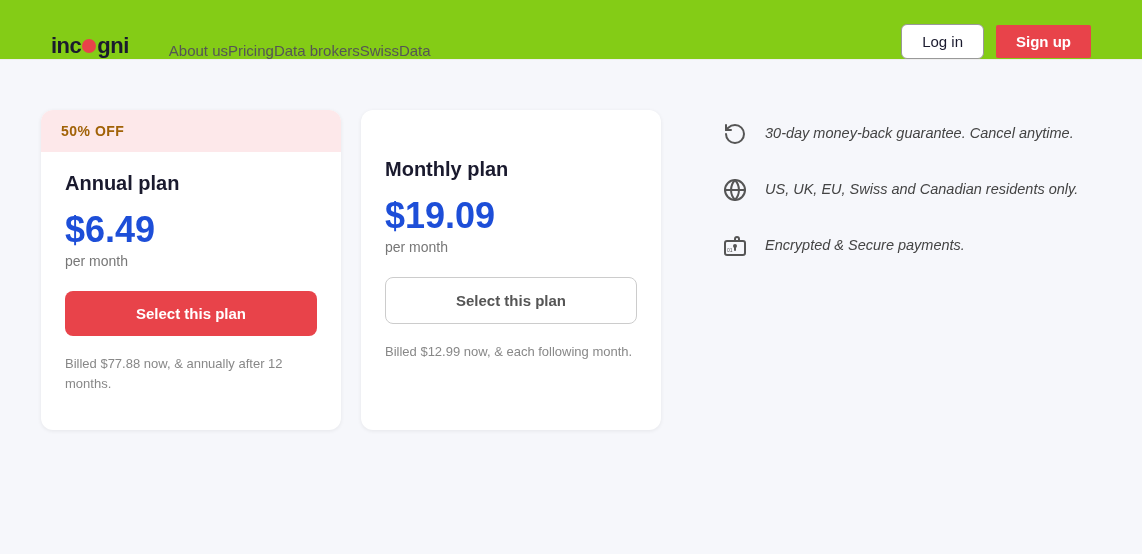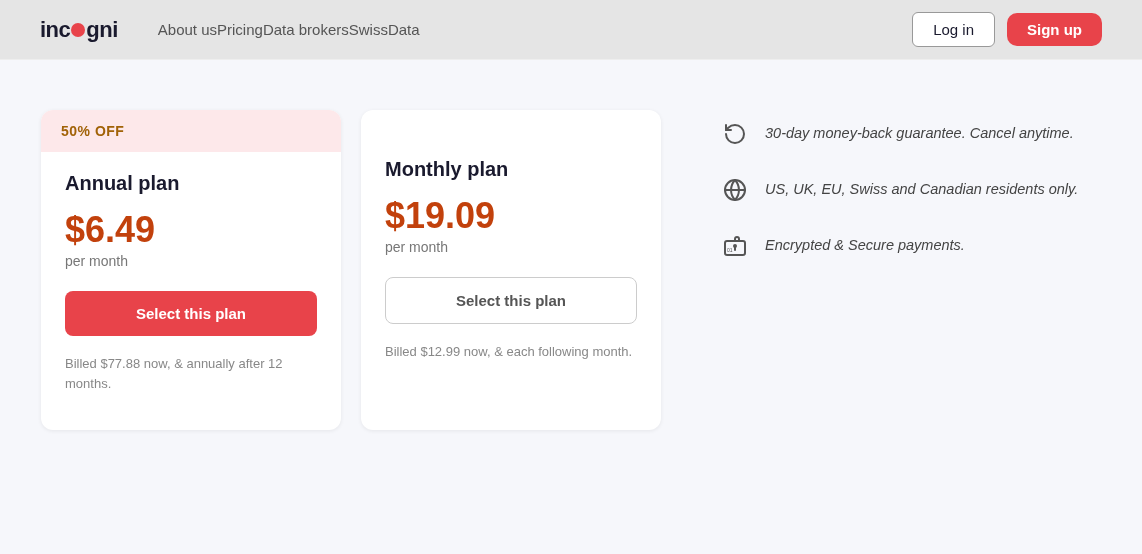--- a/index.html
+++ b/index.html
@@ -1,25 +1,25 @@
 <!DOCTYPE html>
 <html><head>
   <meta charset="utf-8">
   <style>
     * { box-sizing: border-box; margin: 0; padding: 0; }
     body { font-family: -apple-system, BlinkMacSystemFont, 'Segoe UI', sans-serif; background: #fff; color: #1a1a2e; }
 
     
     .navbar {
       display: flex;
-      align-items: center;
-      padding: 0 40px;
+      align-items: flex-end;
+      padding: 0 51px;
       height: 60px;
       border-bottom: 1px solid #eee;
-      background: #e5e5e5;
+      background: #84cc16;
     }
     .logo {
       display: flex;
       align-items: center;
       margin-right: 40px;
     }
     .logo-text {
       font-size: 22px;
       font-weight: 700;
       color: #1a1a2e;
@@ -60,21 +60,21 @@
       font-size: 15px;
       font-weight: 500;
       cursor: pointer;
       margin-left: 48px;
     }
     .btn-signup {
       padding: 8px 20px;
       border: none;
       background: #e8434a;
       color: #fff;
-      border-radius: 10px;
+      border-radius: 2px;
       font-size: 15px;
       font-weight: 600;
       cursor: pointer;
     }
 
     
     .main {
       background: #f6f7fb;
       padding: 50px 40px 60px;
       min-height: calc(554px - 60px);
@@ -120,21 +120,21 @@
     }
     .plan-name {
       font-size: 20px;
       font-weight: 700;
       color: #1a1a2e;
       margin-bottom: 14px;
     }
     .plan-price {
       font-size: 36px;
       font-weight: 800;
-      color: #c2410c;
+      color: #1d4ed8;
       margin-bottom: 2px;
     }
     .plan-period {
       font-size: 14px;
       color: #777;
       margin-bottom: 22px;
     }
     .btn-select-primary {
       width: 100%;
       padding: 14px;

